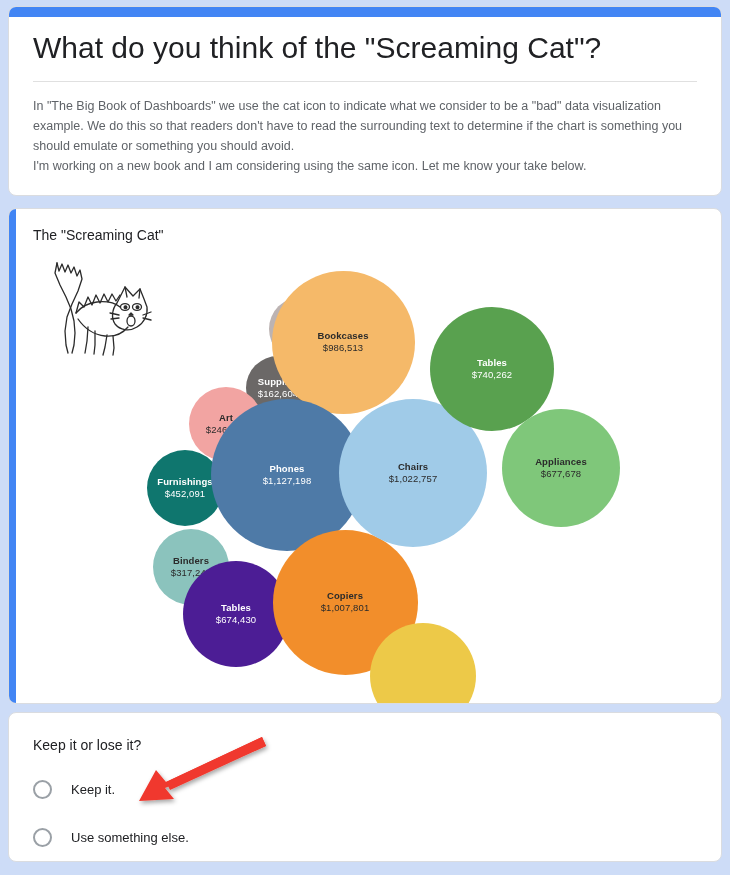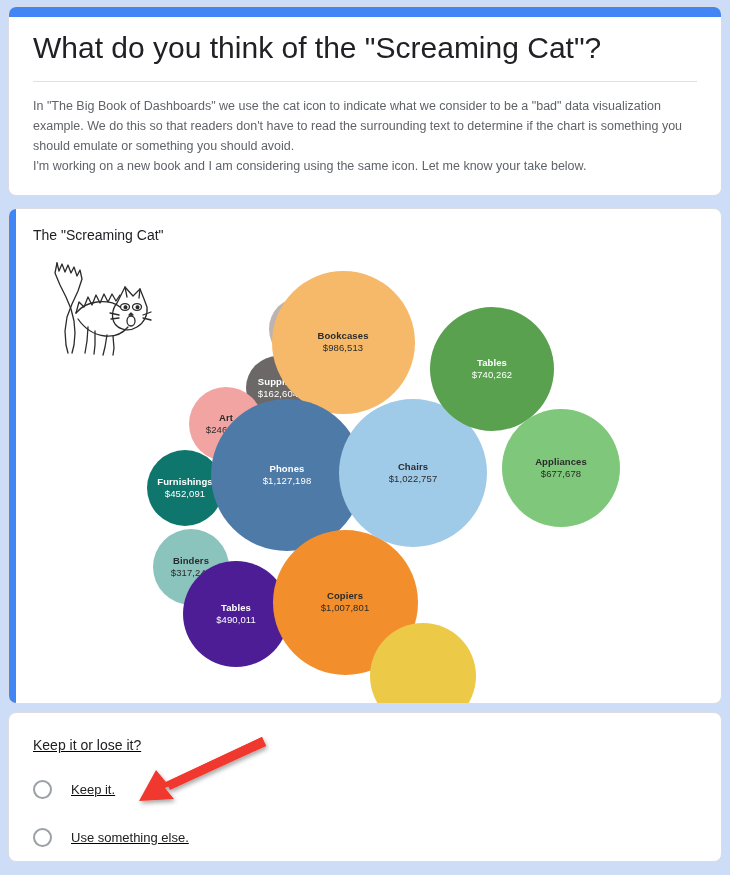--- a/index.html
+++ b/index.html
@@ -104,21 +104,20 @@
     top: 48px;
     width: 110px;
     height: 100px;
   }
 
   
   #question-card {
     top: 712px;
     height: 150px;
     overflow: visible;
-    text-decoration: underline;
   }
   .q-inner { padding: 24px 24px 0 24px; }
   .q-title {
     font-size: 14px;
     color: #202124;
     margin-bottom: 18px;
   }
   .radio-row {
     display: flex;
     align-items: center;
@@ -192,21 +191,21 @@
           <div class="bubble" style="width: 76px; height: 76px; left: 138px; top: 203px; background: #0f766e; color: rgb(255, 255, 255);">
             <span class="b-name">Furnishings</span>
             <span class="b-val">$452,091</span>
           </div>
           <div class="bubble" style="width: 76px; height: 76px; left: 144px; top: 282px; background: rgb(139, 195, 189); color: rgb(43, 43, 43);">
             <span class="b-name">Binders</span>
             <span class="b-val">$317,245</span>
           </div>
           <div class="bubble" style="width: 106px; height: 106px; left: 174px; top: 314px; background: #4c1d95; color: rgb(255, 255, 255); align-items: center;">
             <span class="b-name">Tables</span>
-            <span class="b-val">$490,011</span>
+            <span class="b-val">$674,430</span>
           </div>
           <div class="bubble" style="width: 143px; height: 143px; left: 262.5px; top: 23.5px; background: rgb(245, 185, 105); color: rgb(43, 43, 43);">
             <span class="b-name">Bookcases</span>
             <span class="b-val">$986,513</span>
           </div>
           <div class="bubble" style="width: 152px; height: 152px; left: 202px; top: 152px; background: rgb(78, 122, 167); color: rgb(255, 255, 255);">
             <span class="b-name">Phones</span>
             <span class="b-val">$1,127,198</span>
           </div>
           <div class="bubble" style="width: 145px; height: 145px; left: 263.5px; top: 282.5px; background: rgb(242, 142, 43); color: rgb(43, 43, 43);">

